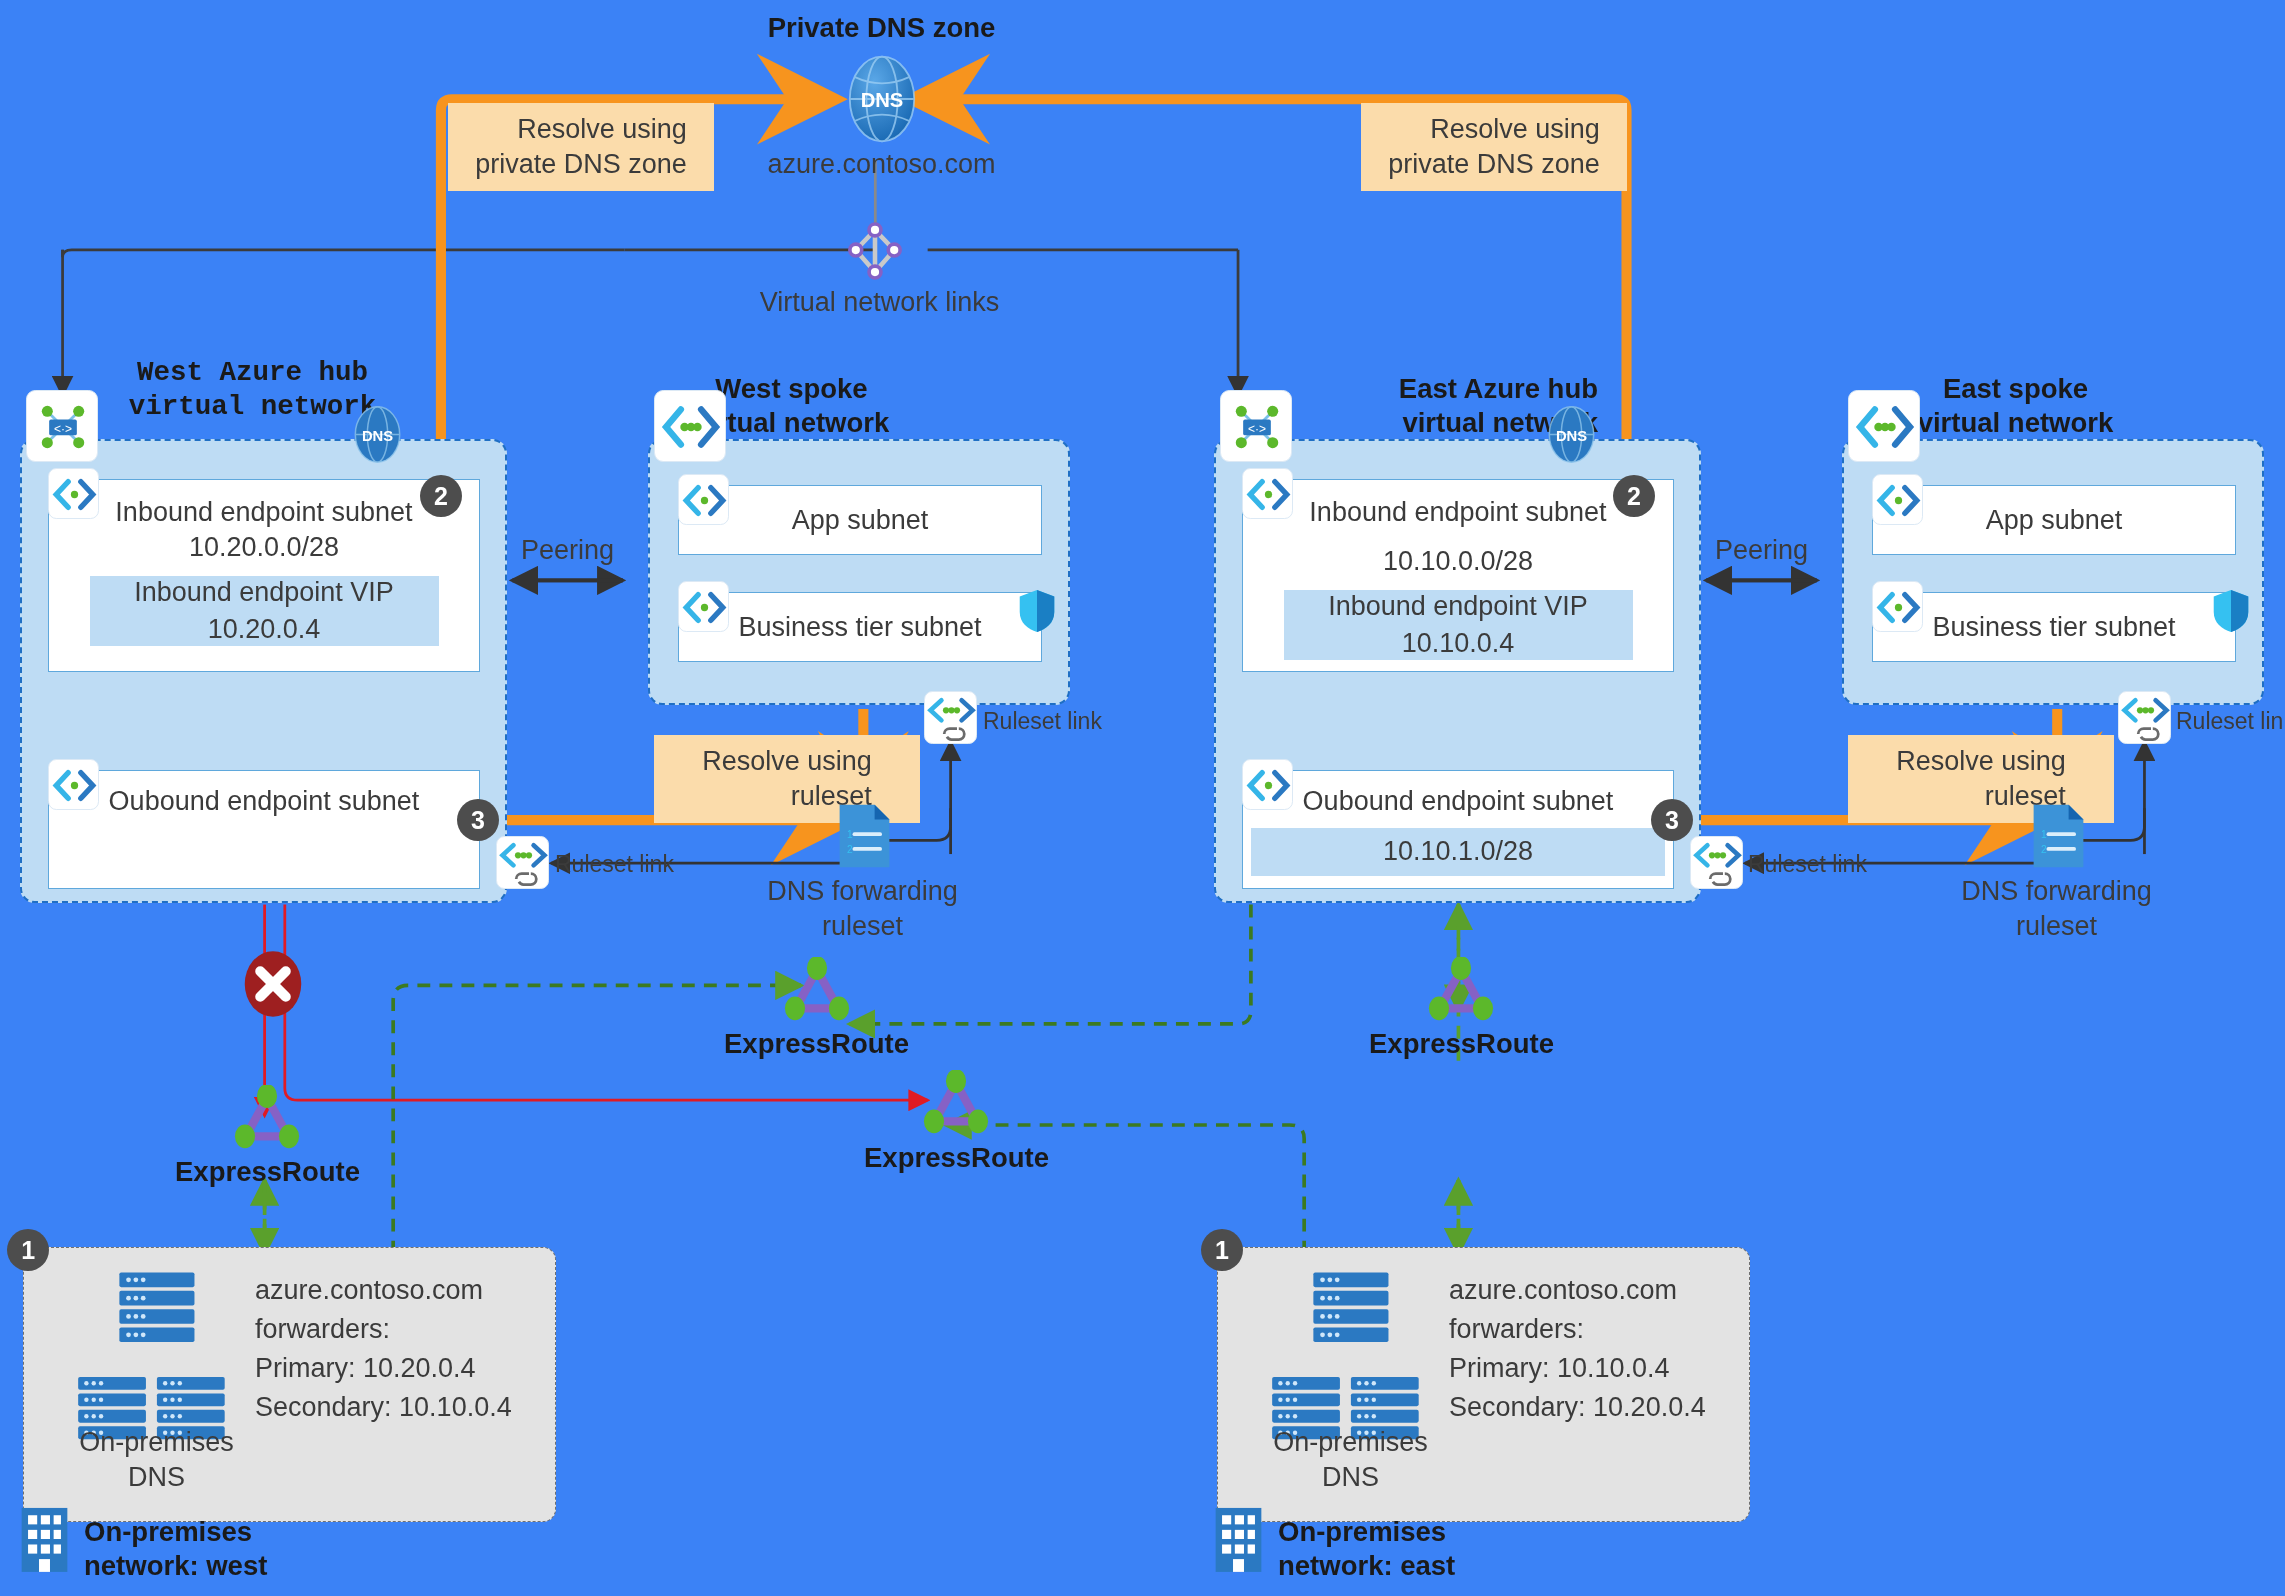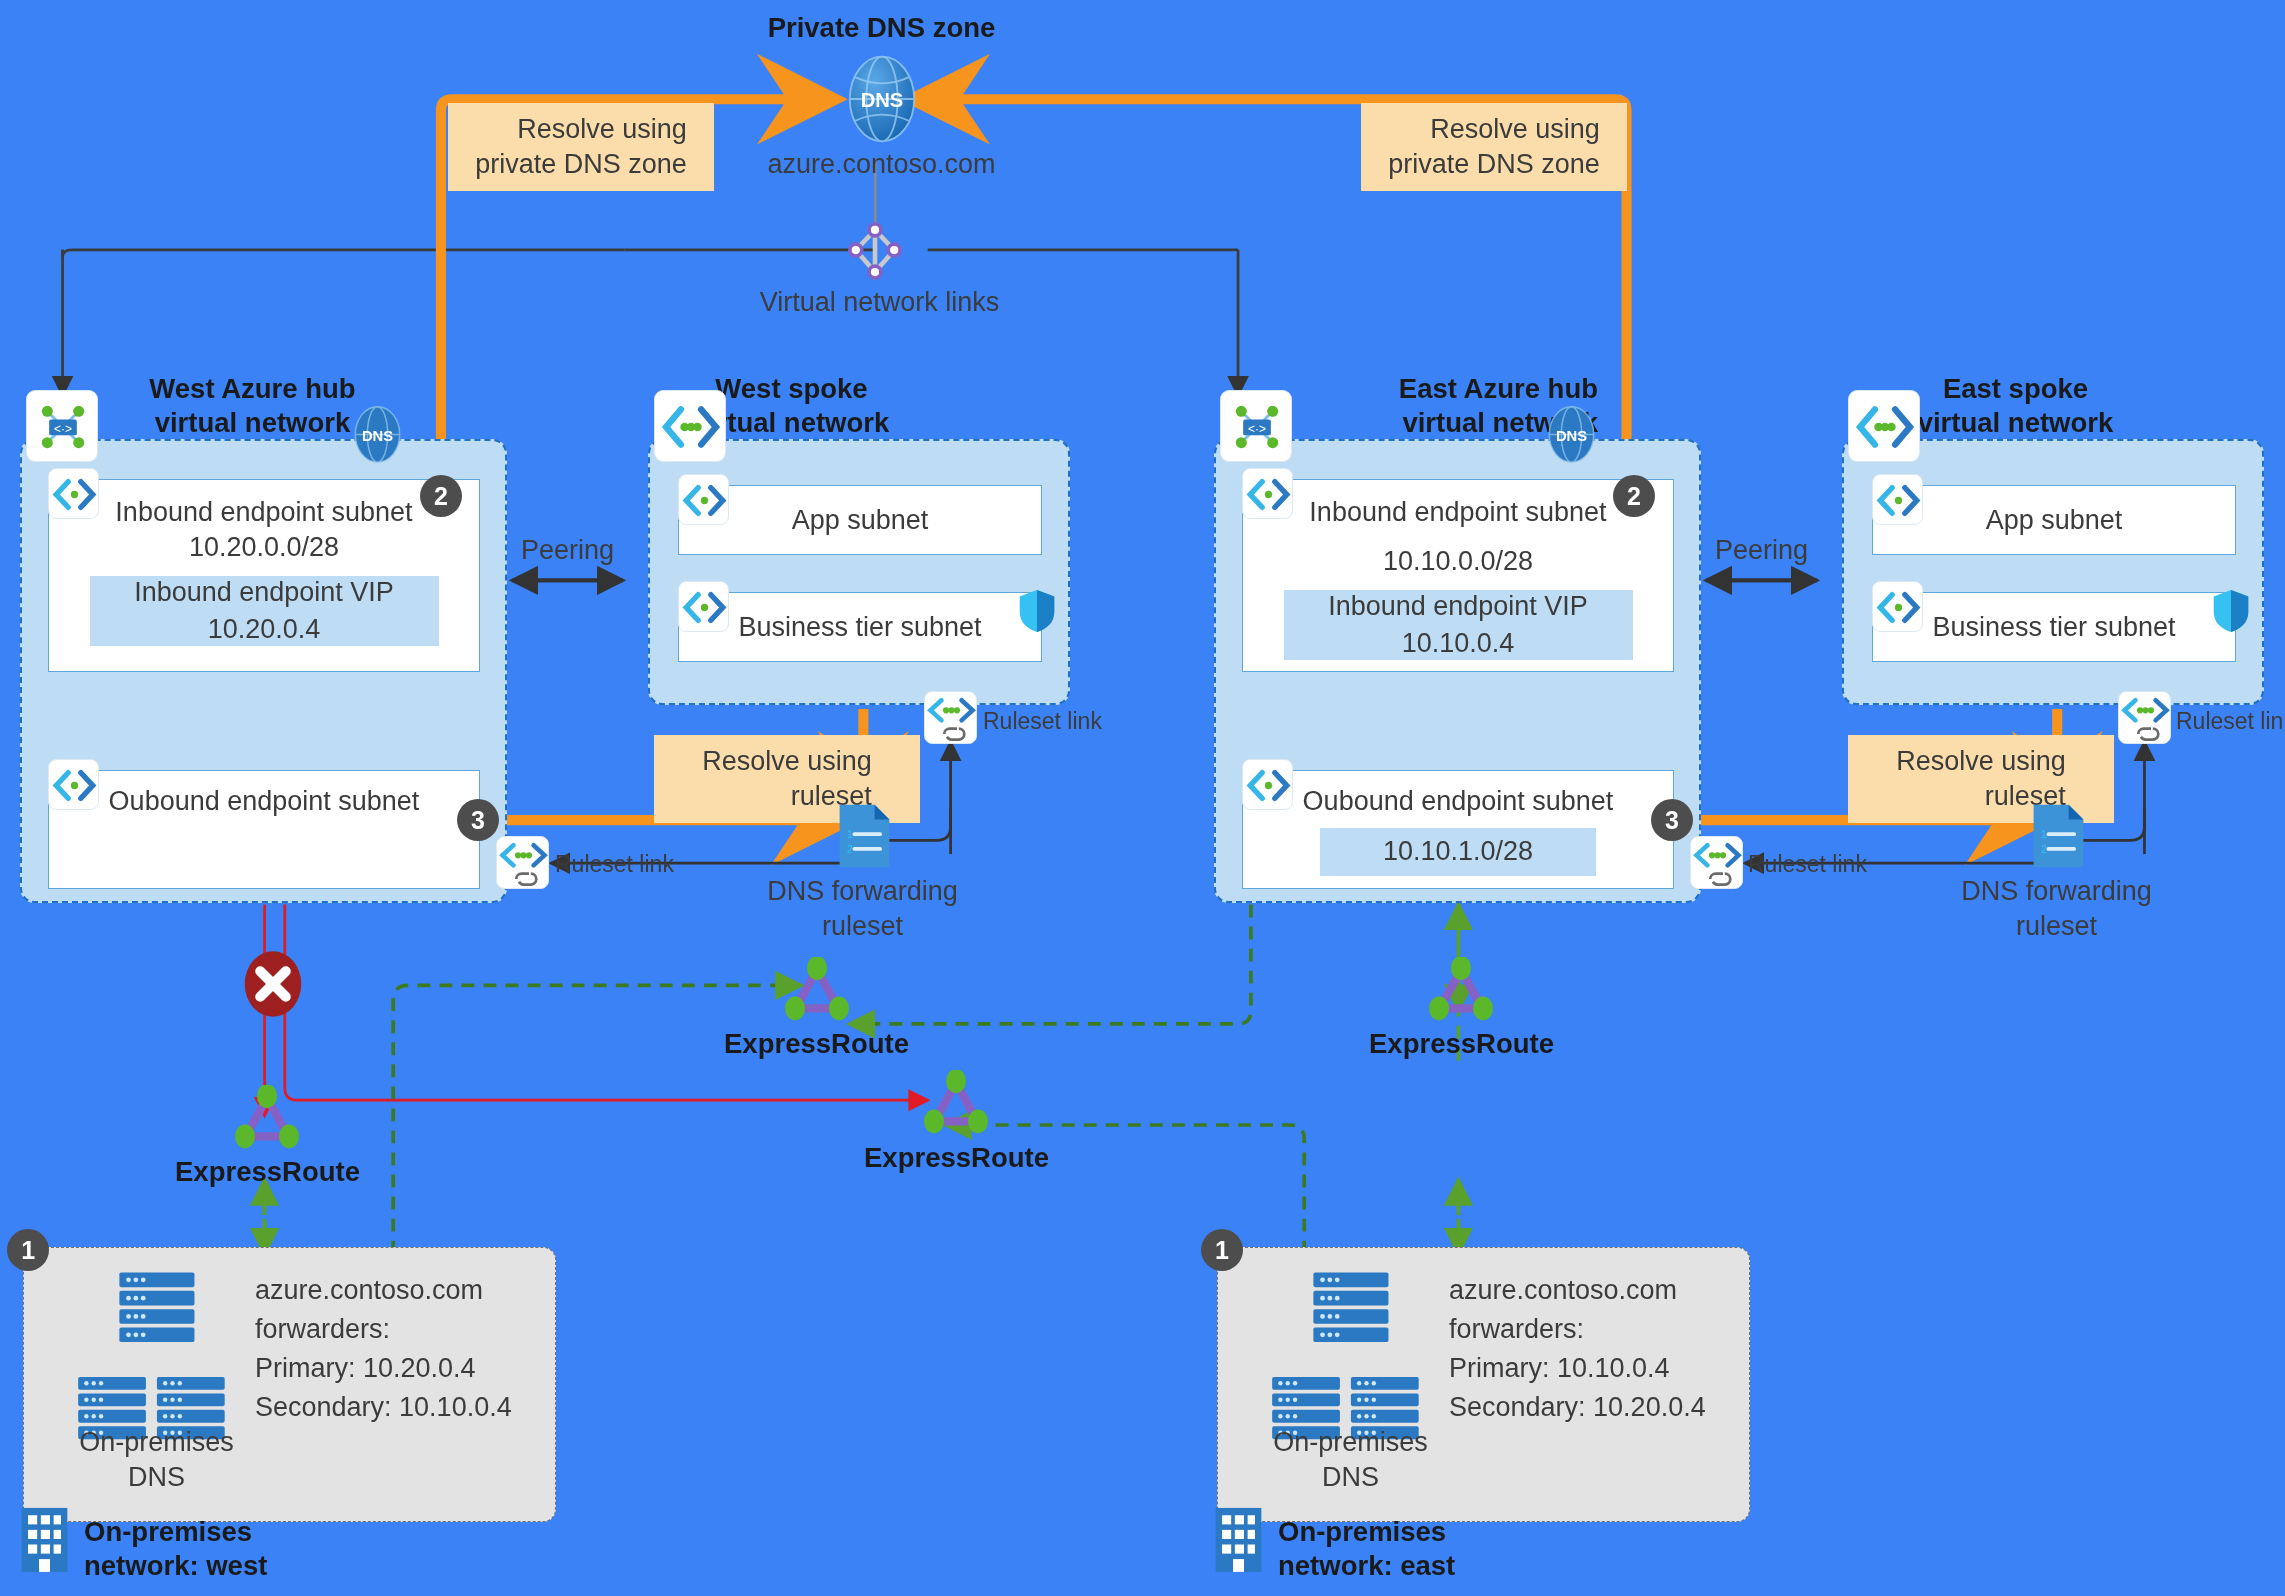--- a/index.html
+++ b/index.html
@@ -230,21 +230,21 @@
     </svg>
   </div>
   <div class="abs lbl" style="left:691px; top:285px; width:377px;">Virtual network links</div>
 
   <div class="abs callout" style="left:448px; top:103px; width:266px; height:88px;">Resolve using
 private DNS zone</div>
 
   <div class="abs callout" style="left:1361px; top:103px; width:266px; height:88px;">Resolve using
 private DNS zone</div>
 
-  <div class="abs ttl-bold" style="left:101px; top:372px; width:303px;">West Azure hub
+  <div class="abs ttl-bold" style="left:101px; top:356px; width:303px;font-family:Liberation Mono, monospace;">West Azure hub
 virtual network</div>
 
   <div class="abs vnet" style="left:20px; top:439px; width:487px; height:464px;"></div>
 
   <div class="abs" style="left:26px; top:390px; width:72px; height:72px; background:#fff; border:1.8px solid #dce9f5; border-radius:9.2px;">
     <svg viewBox="0 0 78 78" width="72" height="72">
       <g stroke="#7cc0e8" stroke-width="3">
         <line x1="24" y1="24" x2="39" y2="39"></line>
           <line x1="54" y1="24" x2="39" y2="39"></line>
         <line x1="24" y1="54" x2="39" y2="39"></line>
@@ -445,21 +445,21 @@
   <div class="abs" style="left:1242px; top:468px; width:51px; height:51px; background:#fff; border:1.8px solid #dce9f5; border-radius:8.3px;">
     <svg viewBox="0 0 56 56" width="51" height="51">
       <path d="M21 14 L8 28 L21 42" stroke="#35b5e8" stroke-width="6" fill="none" stroke-linecap="round"></path>
       <path d="M35 14 L48 28 L35 42" stroke="#2b79c2" stroke-width="6" fill="none" stroke-linecap="round"></path>
       <circle cx="28" cy="28" r="4" fill="#5cb82b"></circle>
     </svg>
   </div>
 
   <div class="abs subnet" style="left:1242px; top:770px; width:432px; height:119px; justify-content:flex-start; padding-top:14.7px;">
     <div class="subnet-name">Oubound endpoint subnet</div>
-    <div class="vipbox" style="margin-top:11px; width:276px; height:48px;">10.10.1.0/28</div>
+    <div class="vipbox" style="margin-top:11px; width:414px; height:48px;">10.10.1.0/28</div>
   </div>
   <div class="abs" style="left:1242px; top:759px; width:51px; height:51px; background:#fff; border:1.8px solid #dce9f5; border-radius:8.3px;">
     <svg viewBox="0 0 56 56" width="51" height="51">
       <path d="M21 14 L8 28 L21 42" stroke="#35b5e8" stroke-width="6" fill="none" stroke-linecap="round"></path>
       <path d="M35 14 L48 28 L35 42" stroke="#2b79c2" stroke-width="6" fill="none" stroke-linecap="round"></path>
       <circle cx="28" cy="28" r="4" fill="#5cb82b"></circle>
     </svg>
   </div>
 
   <div class="abs badge" style="left:1613px; top:475px;">2</div>

